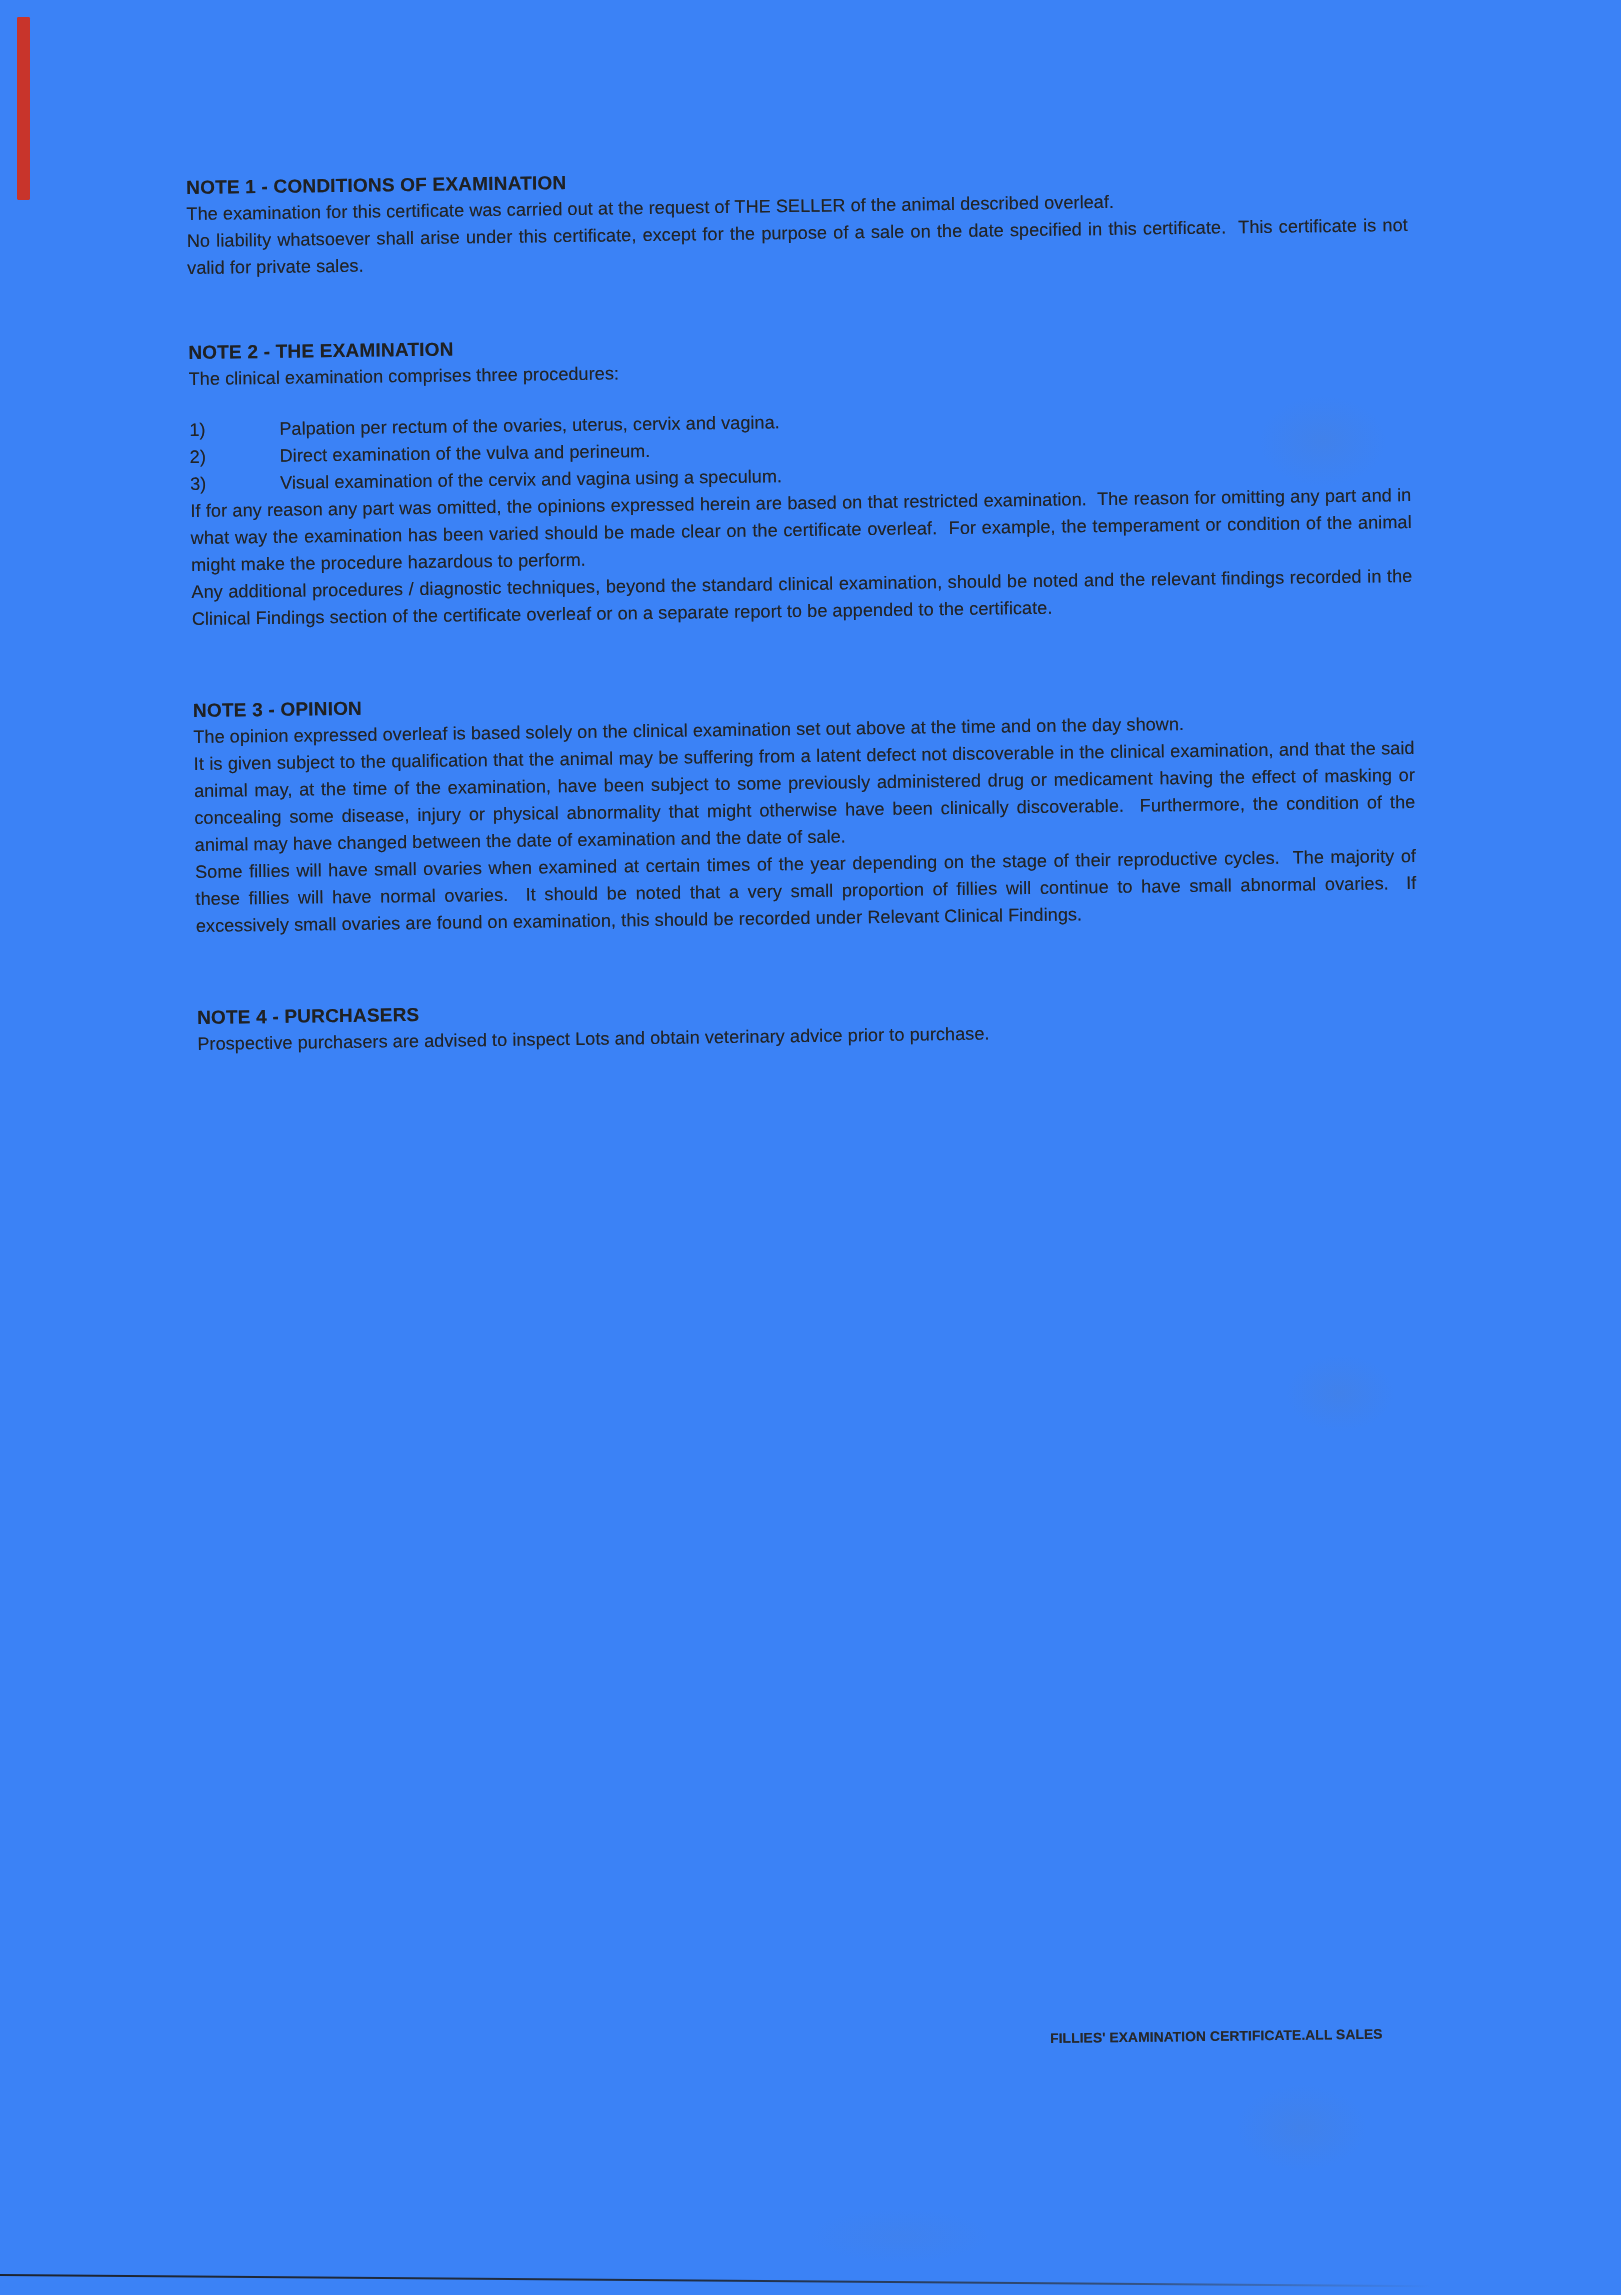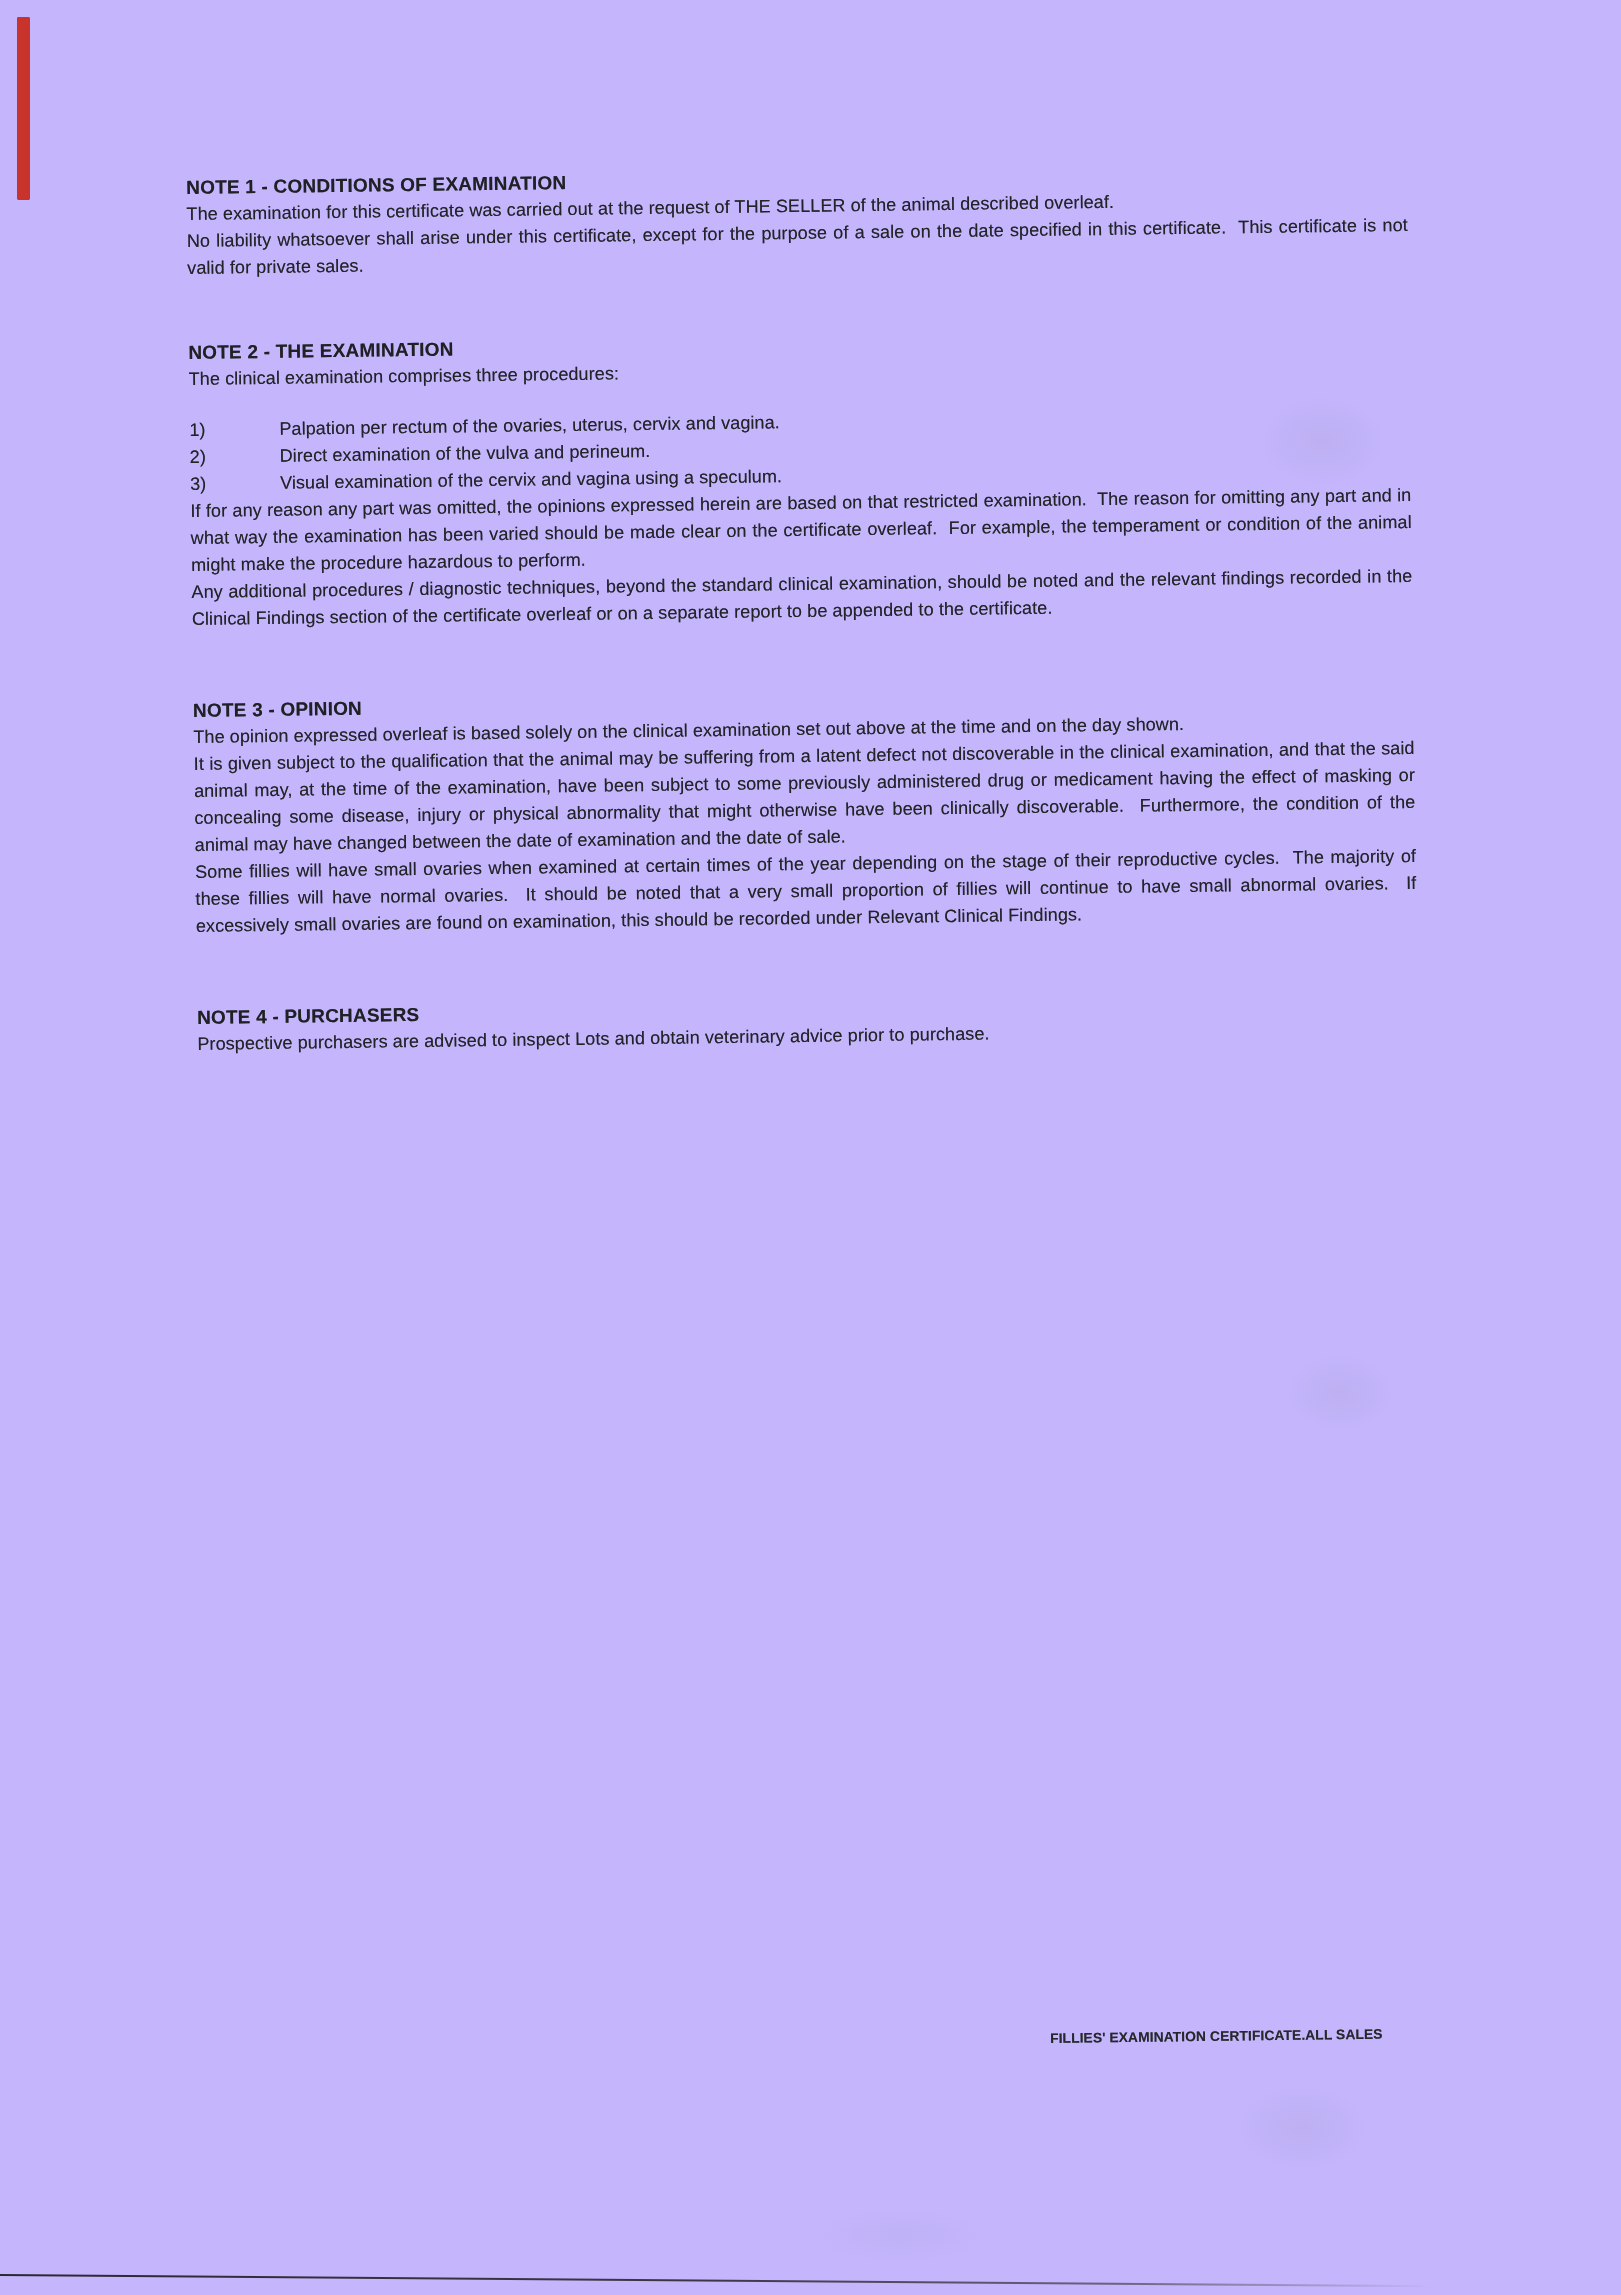--- a/index.html
+++ b/index.html
@@ -11,21 +11,21 @@
     width: 1622px;
     height: 2295px;
     position: relative;
     overflow: hidden;
     font-family: "Liberation Sans", "DejaVu Sans", sans-serif;
     color: #24262a;
   }
   .page {
     position: absolute;
     inset: 0;
-    background: #c4b5fd;
+    background: #3b82f6;
     padding-left: 24px;
   }
   
   .red-bar {
     position: absolute;
     left: 17.4px;
     top: 16.5px;
     width: 12.4px;
     height: 183px;
     background: #c8342b;

